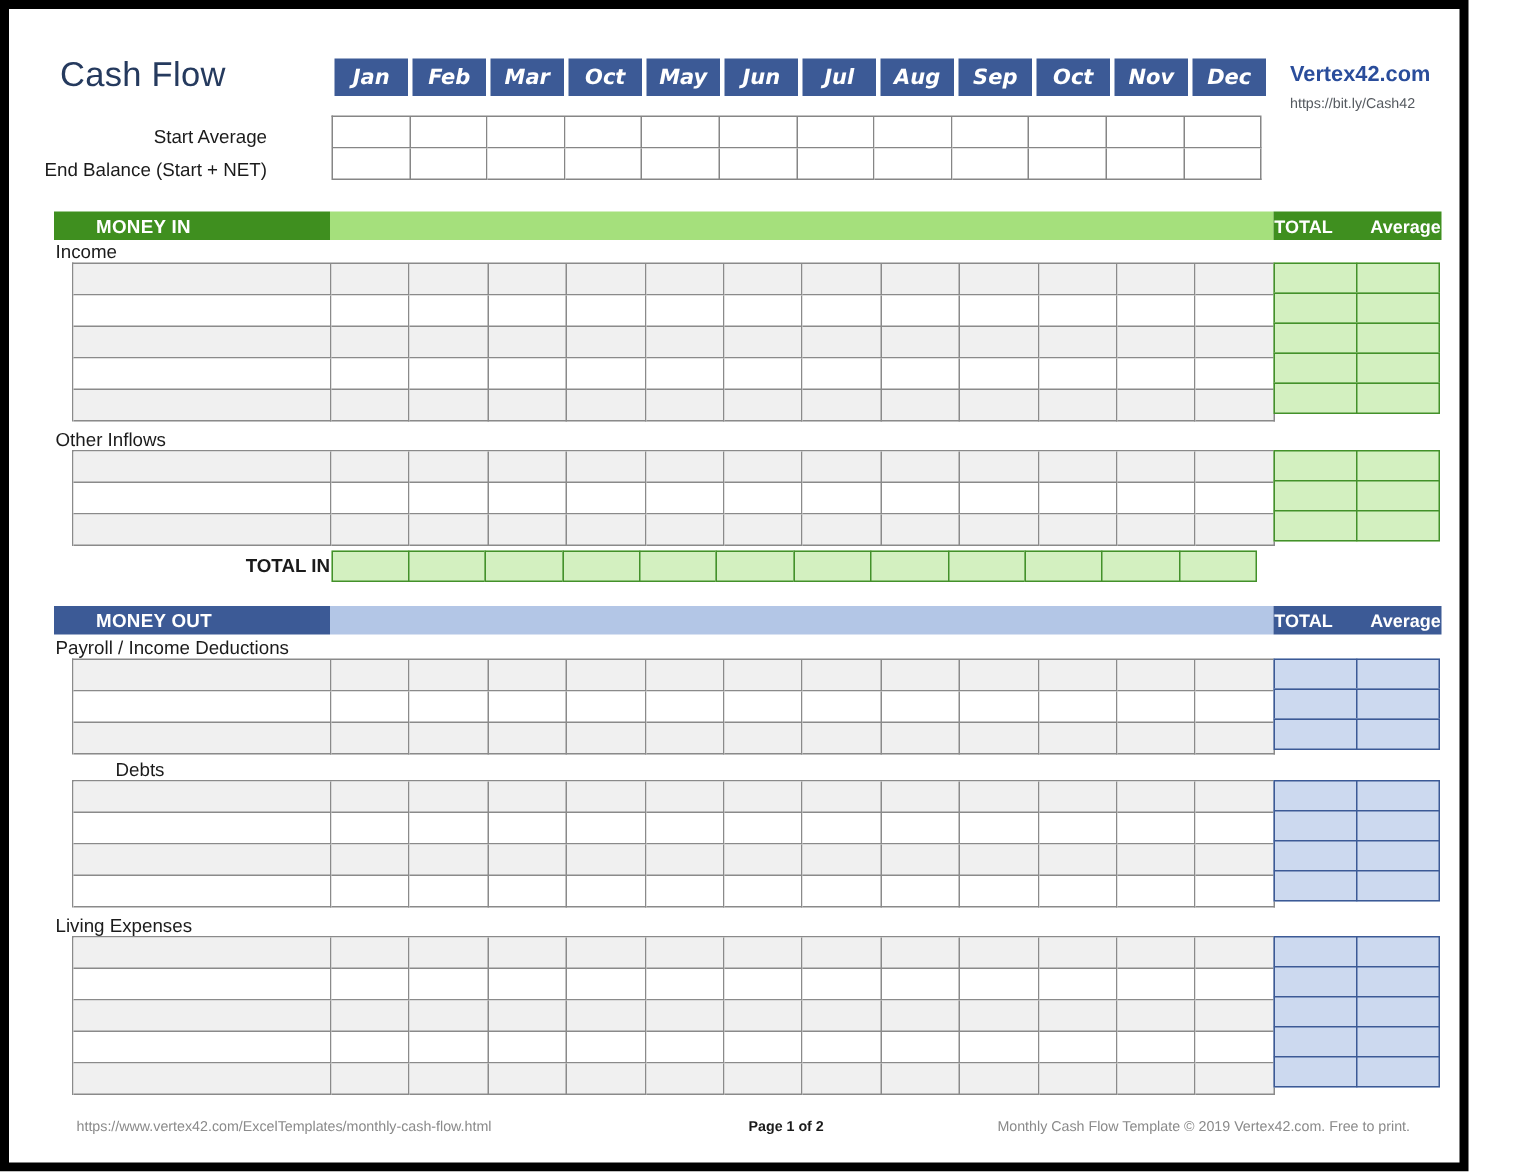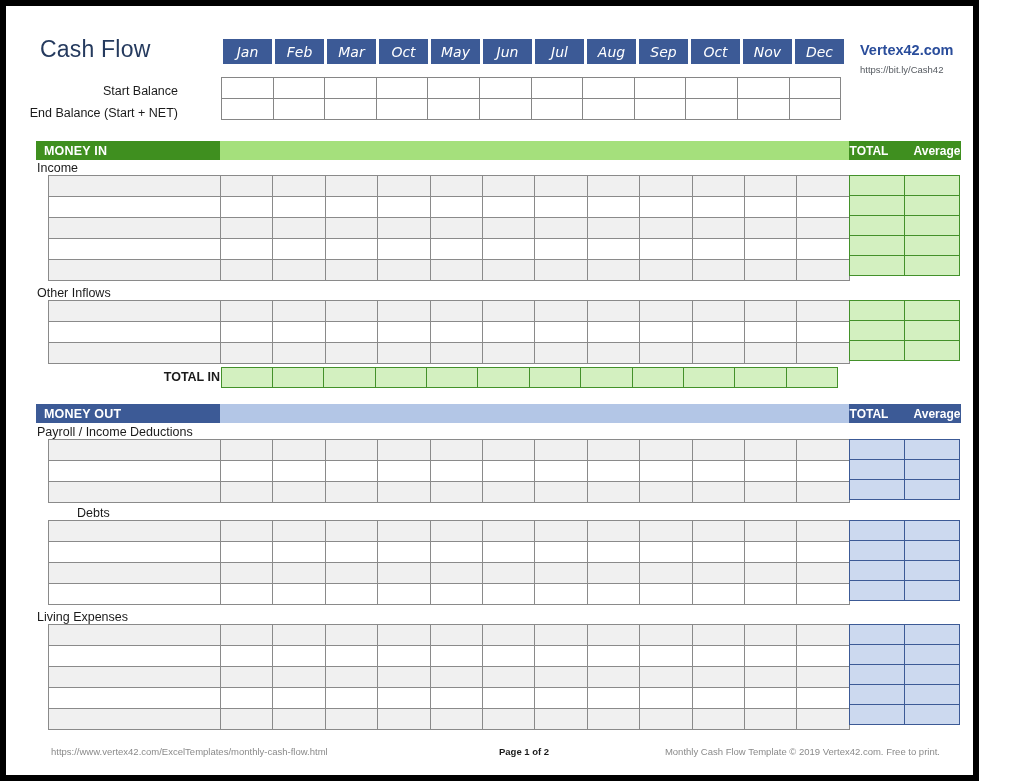--- a/index.html
+++ b/index.html
@@ -44,20 +44,21 @@
     height: 25px;
     background: #3c5a96;
     color: #ffffff;
     font-family: "DejaVu Sans", sans-serif;
     font-size: 14px;
     font-style: italic;
     display: flex;
     align-items: center;
     justify-content: center;
     box-sizing: border-box;
+    font-weight: bold;
   }
 
   #brand {
     position: absolute;
     left: 854px;
     top: 36px;
     font-size: 14.5px;
     font-weight: bold;
     color: #2a4d9b;
     white-space: nowrap;
@@ -107,21 +108,21 @@
     position: absolute;
     left: 30px;
     height: 19px;
     display: flex;
     align-items: stretch;
   }
   .banner-tag {
     width: 184px;
     display: flex;
     align-items: center;
-    padding-left: 8px;
+    padding-left: 28px;
     box-sizing: border-box;
     color: #ffffff;
     font-size: 12.5px;
     font-weight: bold;
     letter-spacing: .2px;
   }
   .banner-fill { flex: 1; }
   .banner-totals {
     width: 112px;
     display: flex;
@@ -242,21 +243,21 @@
       <div class="month-cell">Aug</div>
       <div class="month-cell">Sep</div>
       <div class="month-cell">Oct</div>
       <div class="month-cell">Nov</div>
       <div class="month-cell">Dec</div>
     </div>
 
   <div id="brand">Vertex42.com</div>
   <div id="brand-url">https://bit.ly/Cash42</div>
 
-  <div class="bal-label" id="bal-label-start">Start Balance</div>
+  <div class="bal-label" id="bal-label-start">Start Average</div>
   <div class="bal-label" id="bal-label-end">End Balance (Start + NET)</div>
   <div class="bal-grid" id="bal-grid">
       <div class="bal-row">
         <div class="bal-cell"></div>
         <div class="bal-cell"></div>
         <div class="bal-cell"></div>
         <div class="bal-cell"></div>
         <div class="bal-cell"></div>
         <div class="bal-cell"></div>
         <div class="bal-cell"></div>

